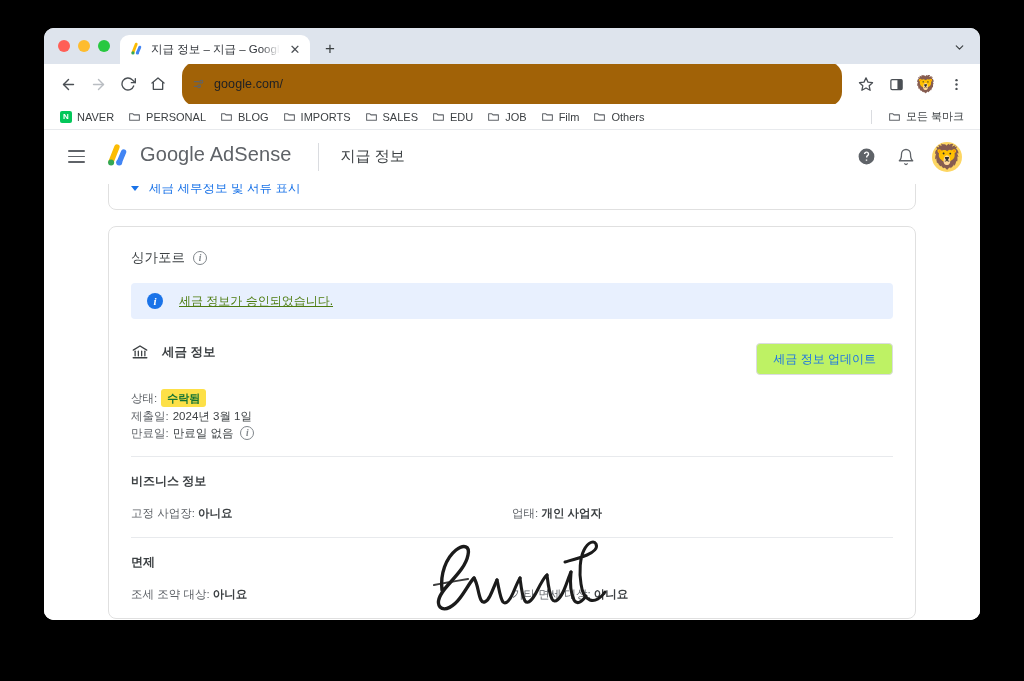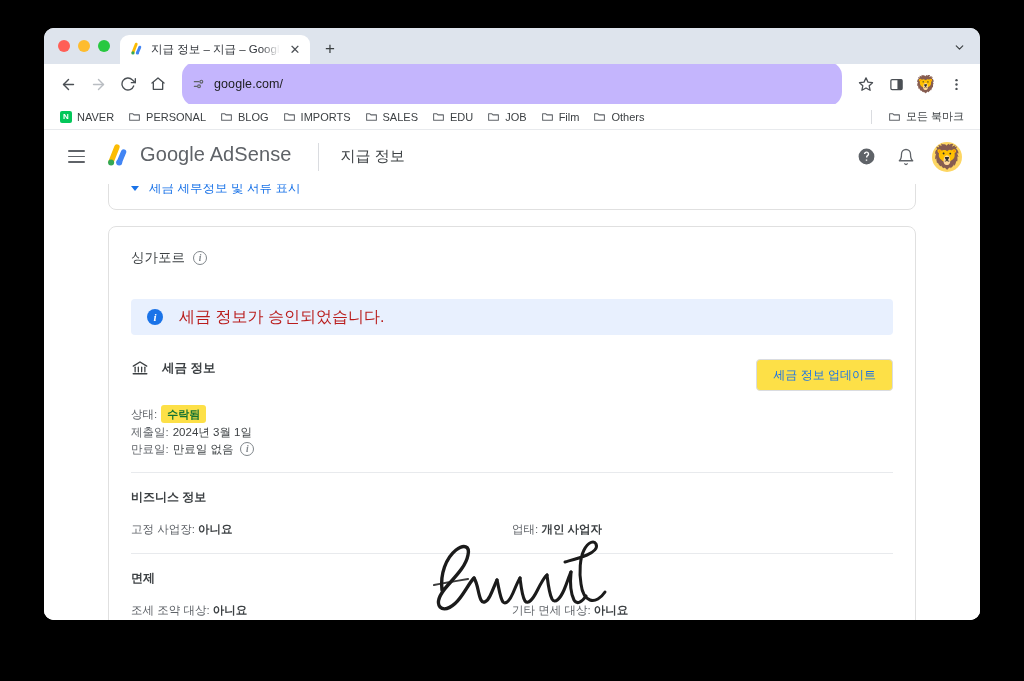--- a/index.html
+++ b/index.html
@@ -102,21 +102,21 @@
     display: flex; align-items: center; justify-content: center;
     border-radius: 50%;
     color: #4a4f54;
   }
   .nav-btn.disabled { color: #b9bdc2; }
 
   .omnibox {
     flex: 1;
     height: 44px;
     margin: 0 8px;
-    background: #c4b5fd;
+    background: #a16207;
     border-radius: 14px;
     display: flex;
     align-items: center;
     padding: 0 12px 0 10px;
     gap: 8px;
   }
   .omnibox-url {
     font-size: 12.5px;
     color: #202124;
     letter-spacing: 0.1px;
@@ -280,21 +280,21 @@
 
   .card-main {
     margin-top: 16px;
     padding: 22px 22px 0 22px;
     position: relative;
   }
   .country-row {
     display: flex;
     align-items: center;
     gap: 8px;
-    margin-bottom: 32px;
+    margin-bottom: 16px;
   }
   .country-name {
     font-size: 13.5px;
     color: #3c4043;
   }
   .info-circle {
     width: 14px; height: 14px;
     border: 1.2px solid #80868b;
     border-radius: 50%;
     color: #80868b;
@@ -322,22 +322,23 @@
     background: #1a73e8;
     color: #fff;
     font-size: 11px;
     line-height: 16px;
     text-align: center;
     font-family: "Liberation Serif", serif;
     font-weight: bold;
     font-style: italic;
   }
   .banner-text {
-    font-size: 16px;
-    color: #b91c1c;
+    font-size: 12px;
+    color: #4d7c0f;
+    text-decoration: underline;
   }
 
   .sec-head-row {
     display: flex;
     align-items: flex-start;
     justify-content: space-between;
   }
   .sec-title-row {
     display: flex;
     align-items: center;
@@ -348,21 +349,21 @@
     font-size: 12.5px;
     color: #3c4043;
     font-weight: bold;
   }
   .btn-outline {
     border: 1px solid #dadce0;
     border-radius: 4px;
     color: #1a73e8;
     font-size: 12px;
     padding: 9px 16px;
-    background: #fde047;
+    background: #bef264;
     font-family: "Liberation Sans", sans-serif;
     line-height: 1;
   }
 
   .kv-list {
     margin-top: 14px;
     padding-bottom: 14px;
     border-bottom: 1px solid #e8eaed;
   }
   .kv-row {

